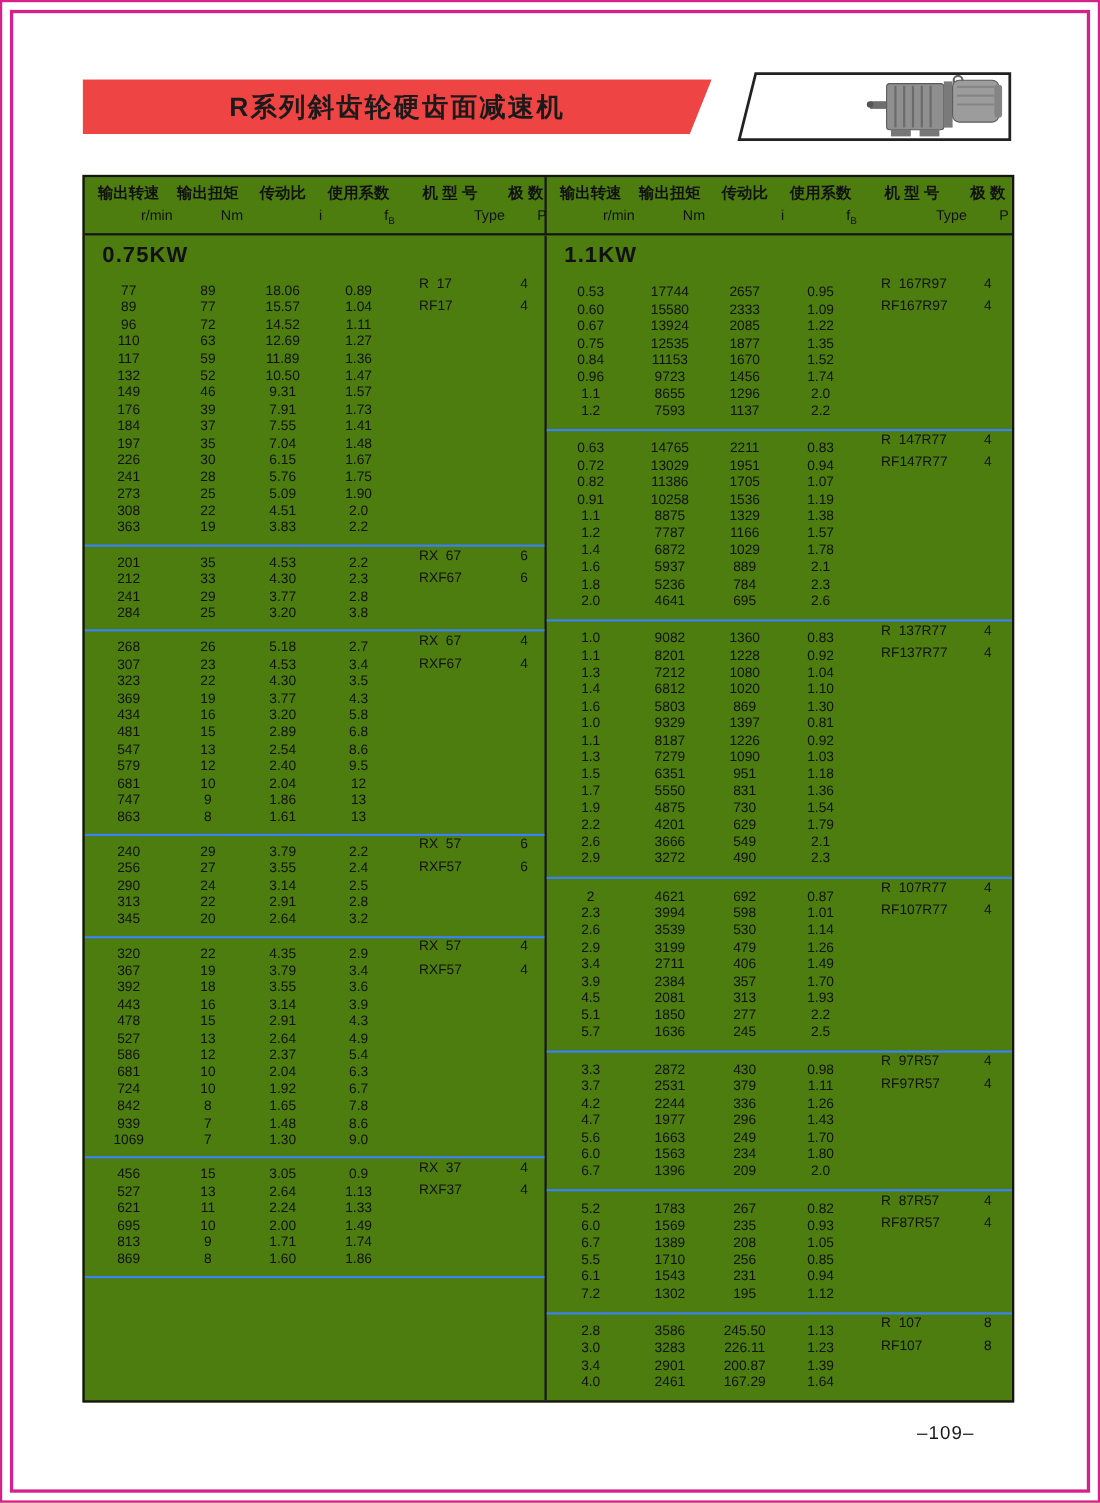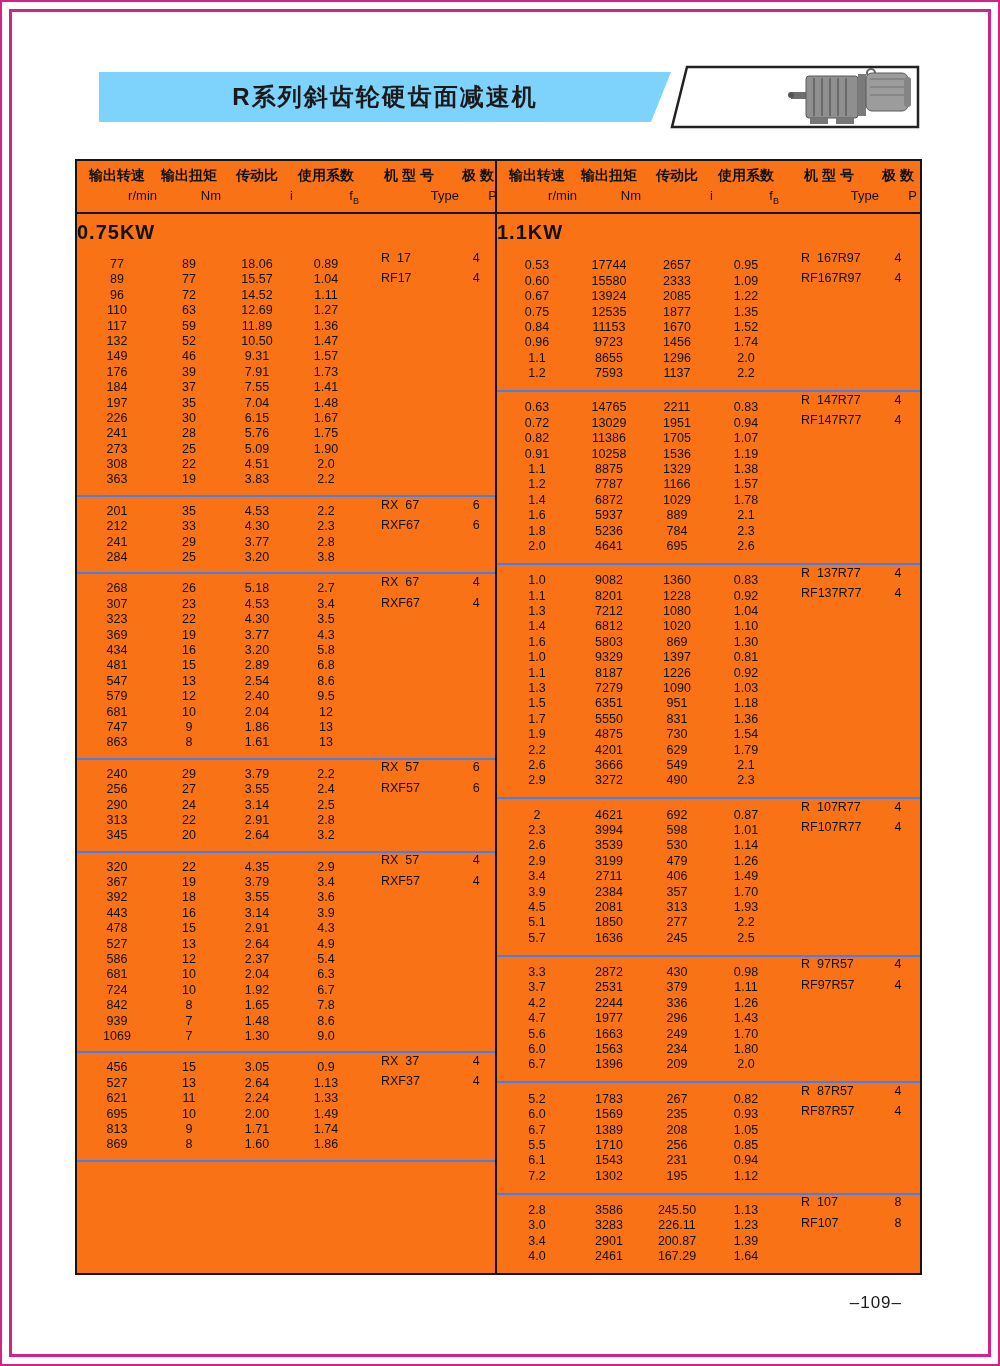--- a/index.html
+++ b/index.html
@@ -7,53 +7,52 @@
     width:1000px;height:1366px;position:relative;background:#ffffff;
     font-family:"Liberation Sans",sans-serif;color:#111;box-sizing:border-box;
     border:2px solid #d5218a;
   }
   .frame{
     position:absolute;inset:7px;border:3px solid #d5218a;pointer-events:none;
   }
   
   .title-bar{
     position:absolute;left:73px;top:70px;width:572px;height:50px;
-    background:#7dd3fc;display:flex;align-items:center;justify-content:center;
+    background:#ef4444;display:flex;align-items:center;justify-content:center;
     clip-path:polygon(0 0,100% 0,calc(100% - 20px) 100%,0 100%);
-    margin-left:24px;
   }
   .title-bar .t{
     font-size:24px;font-weight:bold;letter-spacing:2px;color:#1a1a1a;
   }
   .motor-box{position:absolute;left:662px;top:63px;width:256px;height:64px;}
   
   .gear-table{
     position:absolute;left:73px;top:157px;width:847px;height:1116px;
     border:2px solid #141414;box-sizing:border-box;display:flex;flex-direction:column;
-    background:#f97316;
+    background:#4d7c0f;
   }
   .thead{
     height:53px;flex:0 0 53px;border-bottom:2px solid #141414;display:flex;box-sizing:border-box;
   }
   .thead .half{
     width:420px;flex:0 0 420px;display:grid;
     grid-template-columns:80px 64px 72px 66px 100px 38px;
     grid-template-rows:auto auto;align-content:center;row-gap:3px;
     border-right:2px solid #141414;box-sizing:border-box;
   }
   .thead .half.right{flex:1 1 auto;width:auto;border-right:none;}
   .thead .cn{font-size:14px;font-weight:bold;text-align:center;white-space:nowrap;}
   .thead .unit{font-size:13px;text-align:right;}
   .thead .unit sub{font-size:9px;}
   .tbody{flex:1 1 auto;display:flex;overflow:hidden;}
   .col{box-sizing:border-box;}
   .col-left{width:420px;flex:0 0 420px;border-right:2px solid #141414;}
   .col-right{flex:1 1 auto;display:flex;flex-direction:column;}
   .power-label{
-    height:36px;display:flex;align-items:center;
+    height:36px;display:flex;align-items:center;padding-left:16px;
     font-size:20px;font-weight:bold;letter-spacing:1px;
   }
   .col-right .groups{display:flex;flex-direction:column;flex:1 1 auto;}
   .group{
     position:relative;padding:7px 0;display:flex;flex-direction:column;justify-content:center;
     box-sizing:border-box;
   }
   .group.bordered{border-bottom:2px solid #3b82f6;}
   .col-right .group{flex:1 0 auto;}
   .rows{
@@ -64,21 +63,21 @@
   }
   .typeblock{
     position:absolute;left:282px;right:0;top:0;bottom:0;
     display:flex;flex-direction:column;justify-content:flex-start;gap:5px;
   }
   .typeline{display:flex;align-items:center;height:15.4px;}
   .model{white-space:pre;width:100px;padding-left:22px;box-sizing:border-box;font-size:12.5px;}
   .pole{width:38px;text-align:center;font-size:12.5px;}
   
   .page-number{
-    position:absolute;top:1291px;right:96px;font-size:17px;letter-spacing:1px;color:#1a1a1a;
+    position:absolute;top:1291px;right:112px;font-size:17px;letter-spacing:1px;color:#1a1a1a;
   }
 </style>
 </head>
 <body>
 
 <div class="frame"></div>
 
 <div class="title-bar">
   <span class="t">R系列斜齿轮硬齿面减速机</span>
 </div>

